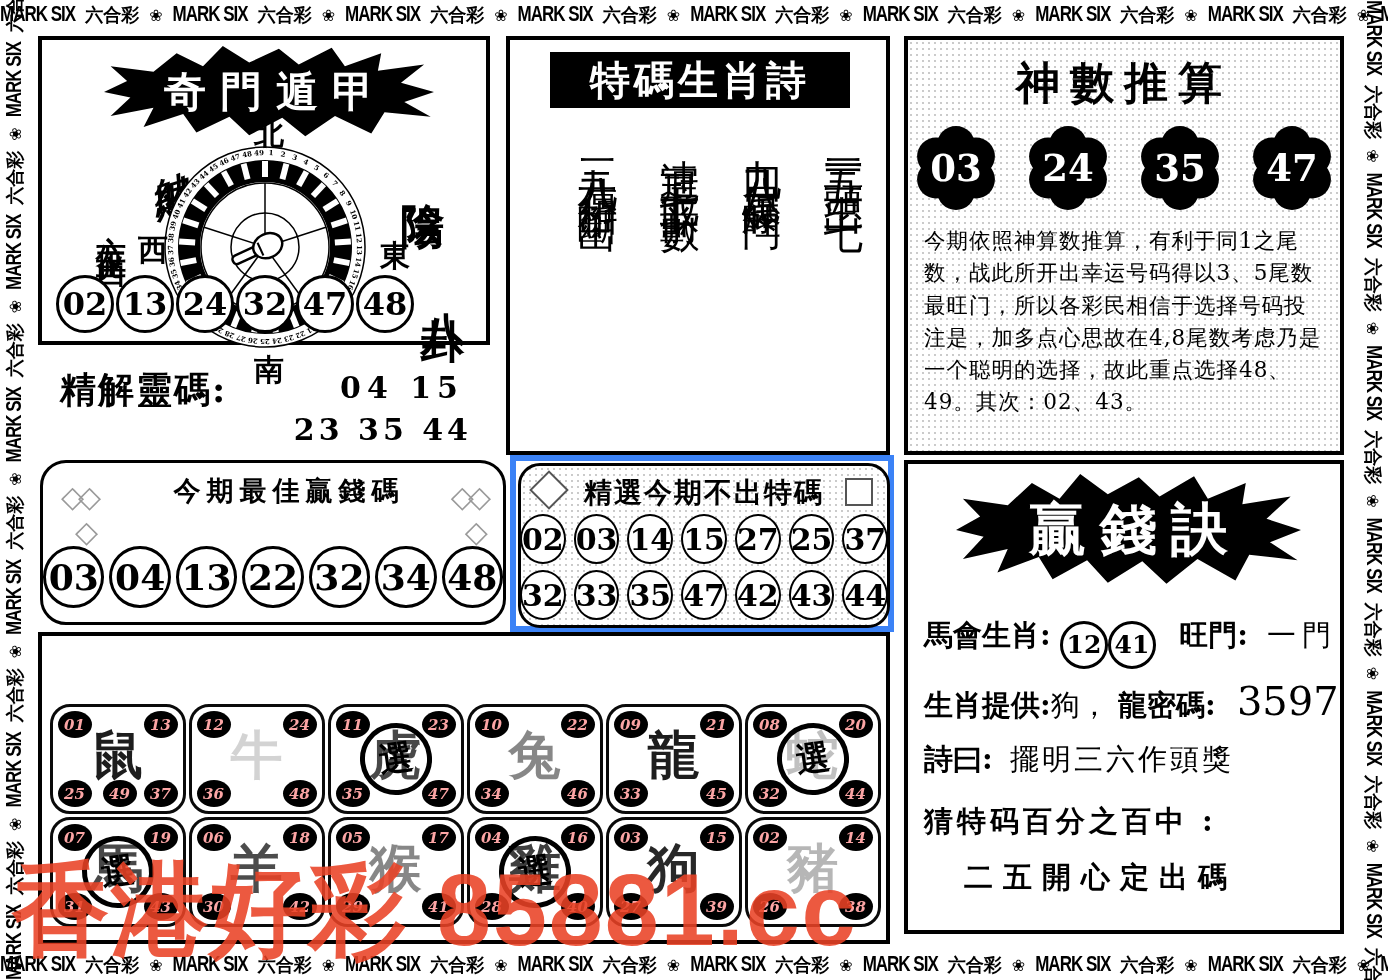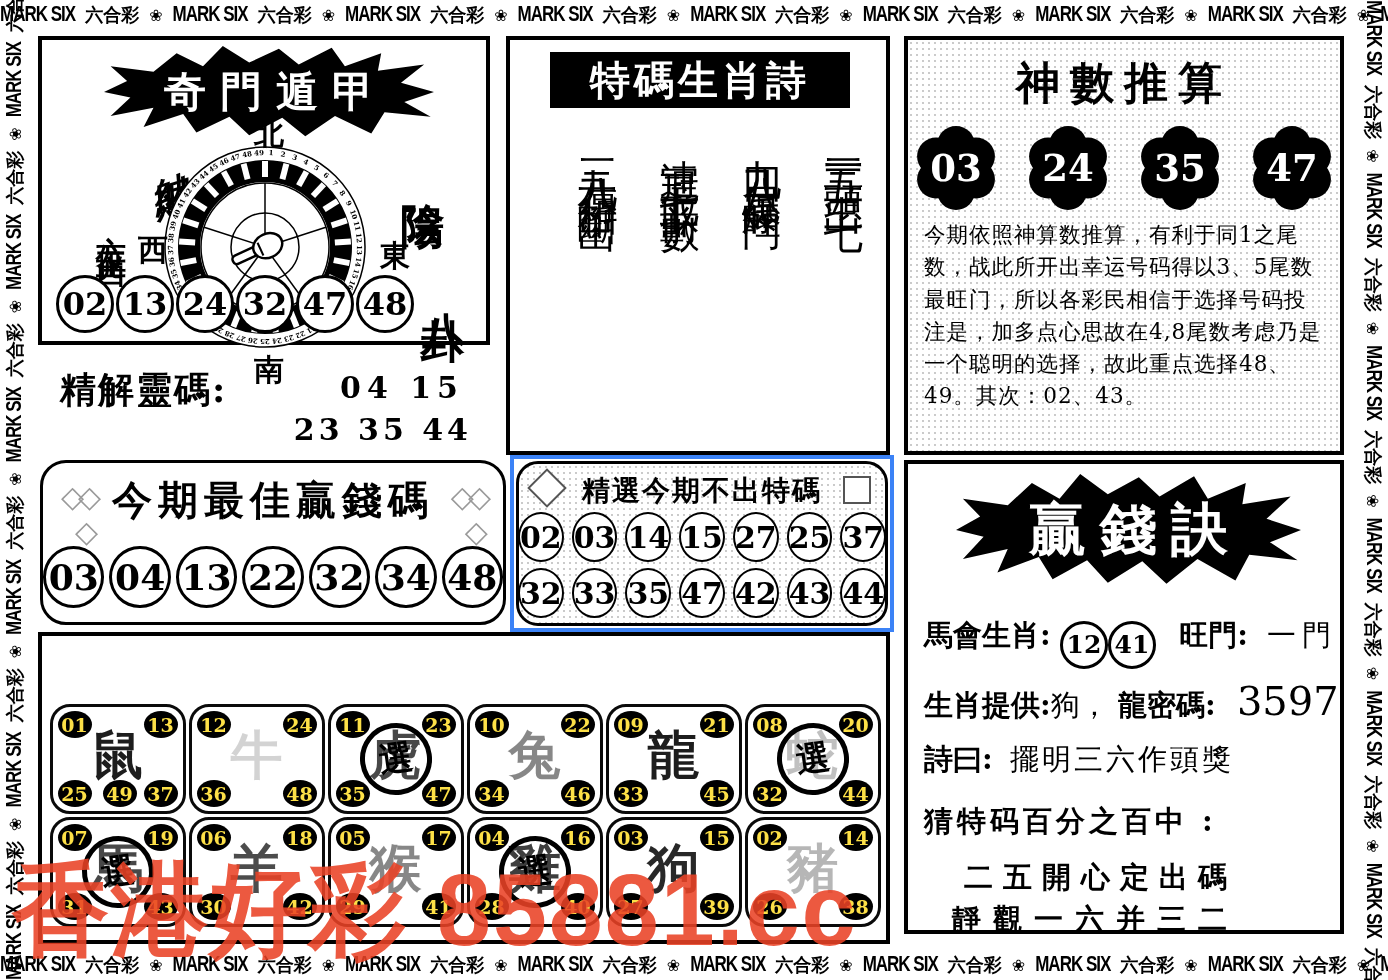--- a/index.html
+++ b/index.html
@@ -43,30 +43,30 @@
   #poem-title{position:absolute;left:40px;top:12px;width:300px;height:56px;background:#000;color:#fff;
               display:flex;align-items:center;justify-content:center;font-weight:bold;font-size:40px;
               letter-spacing:4px;}
   #poem-cols{position:absolute;left:18px;top:88px;width:344px;height:316px;writing-mode:vertical-rl;
              font-size:40px;letter-spacing:9px;font-weight:500;}
   #poem-cols div{margin-left:27px;}
   
   #panel-shenshu{left:904px;top:36px;width:440px;height:419px;}
   #shenshu-title{text-align:center;font-size:44px;font-weight:bold;letter-spacing:10px;margin-top:14px;}
   #flower-row{display:flex;justify-content:center;gap:20px;margin-top:12px;}
-  #shenshu-body{margin:8px 16px 0 16px;font-size:21.5px;line-height:1.5;letter-spacing:1px;}
+  #shenshu-body{margin:14px 16px 0 16px;font-size:21.5px;line-height:1.5;letter-spacing:1px;}
   
   #panel-bestwin{left:40px;top:460px;width:466px;height:165px;}
-  #bestwin-title{position:absolute;left:0;top:10px;width:100%;text-align:center;font-size:40px;
-                 font-weight:bold;letter-spacing:6px;}
+  #bestwin-title{position:absolute;left:0;top:10px;width:100%;text-align:center;font-size:27px;
+                 font-weight:bold;letter-spacing:6px;padding-left:16px;}
   .deco-diamond{position:absolute;top:16px;font-size:30px;color:#9a9a9a;font-weight:normal;letter-spacing:-6px;}
   #bestwin-row{position:absolute;left:0;bottom:14px;width:100%;display:flex;justify-content:center;gap:5px;}
   #bestwin-row .numcircle{width:56px;height:56px;font-size:36px;}
   
-  #notout-outer{position:absolute;left:510px;top:455px;width:384px;height:177px;border:4px solid #3b82f6;
+  #notout-outer{position:absolute;left:510px;top:455px;width:384px;height:177px;border:6px solid #3b82f6;
                 box-sizing:border-box;background:#fff;}
   #panel-notout{position:absolute;left:2px;top:2px;width:372px;height:165px;border:3px solid #000;
                 border-radius:22px;box-sizing:border-box;}
   #notout-title{position:absolute;left:0;top:8px;width:100%;text-align:center;font-size:28px;
                 font-weight:bold;letter-spacing:2px;}
   .deco-shape{position:absolute;border:2px solid #555;width:24px;height:24px;background:#fff;}
   #notout-diamond{left:14px;top:10px;transform:rotate(45deg);}
   #notout-square{right:14px;top:12px;}
   .notout-row{position:absolute;left:0;width:100%;display:flex;justify-content:center;gap:8px;}
   #notout-row1{top:48px;} #notout-row2{top:104px;}
@@ -79,22 +79,22 @@
   .fbold{font-weight:bold;}
   .fcircle{display:inline-flex;align-items:center;justify-content:center;width:42px;height:42px;
            border:3px solid #000;border-radius:50%;font-weight:bold;font-size:25px;vertical-align:-8px;}
   
   #panel-zodiac{left:38px;top:632px;width:852px;height:312px;}
   #zodiac-title{text-align:center;font-size:37px;font-weight:bold;letter-spacing:7px;margin-top:12px;}
   #zodiac-grid{position:absolute;left:4px;top:68px;width:838px;display:flex;flex-wrap:wrap;gap:3px;
                justify-content:center;}
   .zcell{position:relative;width:136px;height:110px;border:3px solid #0a0a0a;border-radius:20px;
          box-sizing:border-box;background:#fff;}
-  .zoval{position:absolute;width:34px;height:27px;border-radius:50%;background:#000;color:#fde047;
-         display:flex;align-items:center;justify-content:center;font-weight:bold;font-size:19px;}
+  .zoval{position:absolute;width:34px;height:27px;border-radius:50%;background:#000;color:#fca5a5;
+         display:flex;align-items:center;justify-content:center;font-weight:bold;font-size:15px;font-style:italic;}
   .zo-tl{left:5px;top:4px;} .zo-tr{right:5px;top:4px;} .zo-bl{left:5px;bottom:4px;} .zo-br{right:5px;bottom:4px;}
   .zo-c{left:50px;bottom:4px;}
   .zanimal{position:absolute;left:50%;top:50%;transform:translate(-50%,-54%);font-size:52px;
            font-weight:bold;color:#111;}
   .zstamp{position:absolute;left:50%;top:50%;transform:translate(-50%,-50%) rotate(-8deg);width:62px;
           height:62px;border:5px solid #000;border-radius:50%;display:flex;align-items:center;
           justify-content:center;font-size:34px;font-weight:bold;color:#000;background:rgba(255,255,255,0.15);}
   
   #watermark{position:absolute;left:12px;top:846px;width:1360px;font-family:"Liberation Sans",sans-serif;
              font-weight:bold;font-size:97px;color:rgba(233,66,38,0.88);letter-spacing:2px;z-index:50;
@@ -431,21 +431,20 @@
       <span class="fbold">生肖提供:</span><span>狗，</span>
       <span class="fbold" style="">龍密碼:</span>
       <span style="font-size:40px;margin-left:12px;">3597</span>
     </div>
     <div class="fline" style="top:276px;">
       <span class="fbold">詩曰:</span>
       <span style="margin-left:8px;letter-spacing:3px;">擺明三六作頭獎</span>
     </div>
     <div class="fline fbold" style="top:338px;letter-spacing:4px;">猜特码百分之百中 :</div>
     <div class="fline fbold" style="top:394px;left:56px;letter-spacing:10px;">二五開心定出碼</div>
-    <div class="fline fbold" style="top:436px;left:44px;letter-spacing:12px;">靜觀一六并三二</div>
   </div>
 
   <div class="panel" id="panel-zodiac">
     <div id="zodiac-grid">
         <div class="zcell">
           <div class="zanimal" style="opacity: 0.95;">鼠</div>
           <span class="zoval zo-tl">01</span>
           <span class="zoval zo-tr">13</span>
           <span class="zoval zo-bl">25</span>
           <span class="zoval zo-br">37</span>

